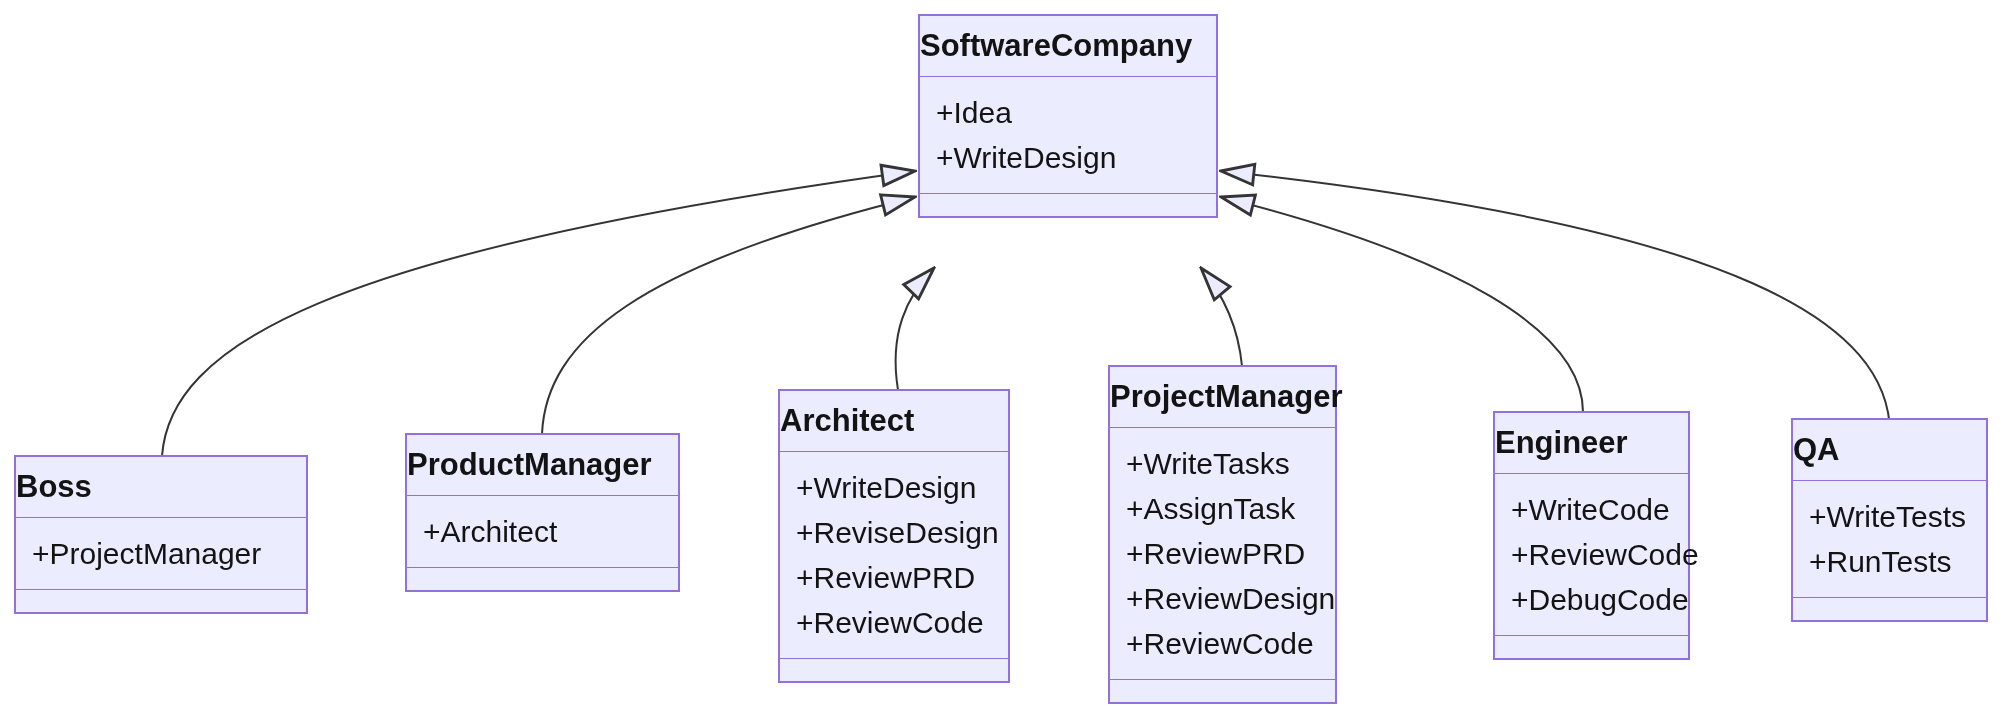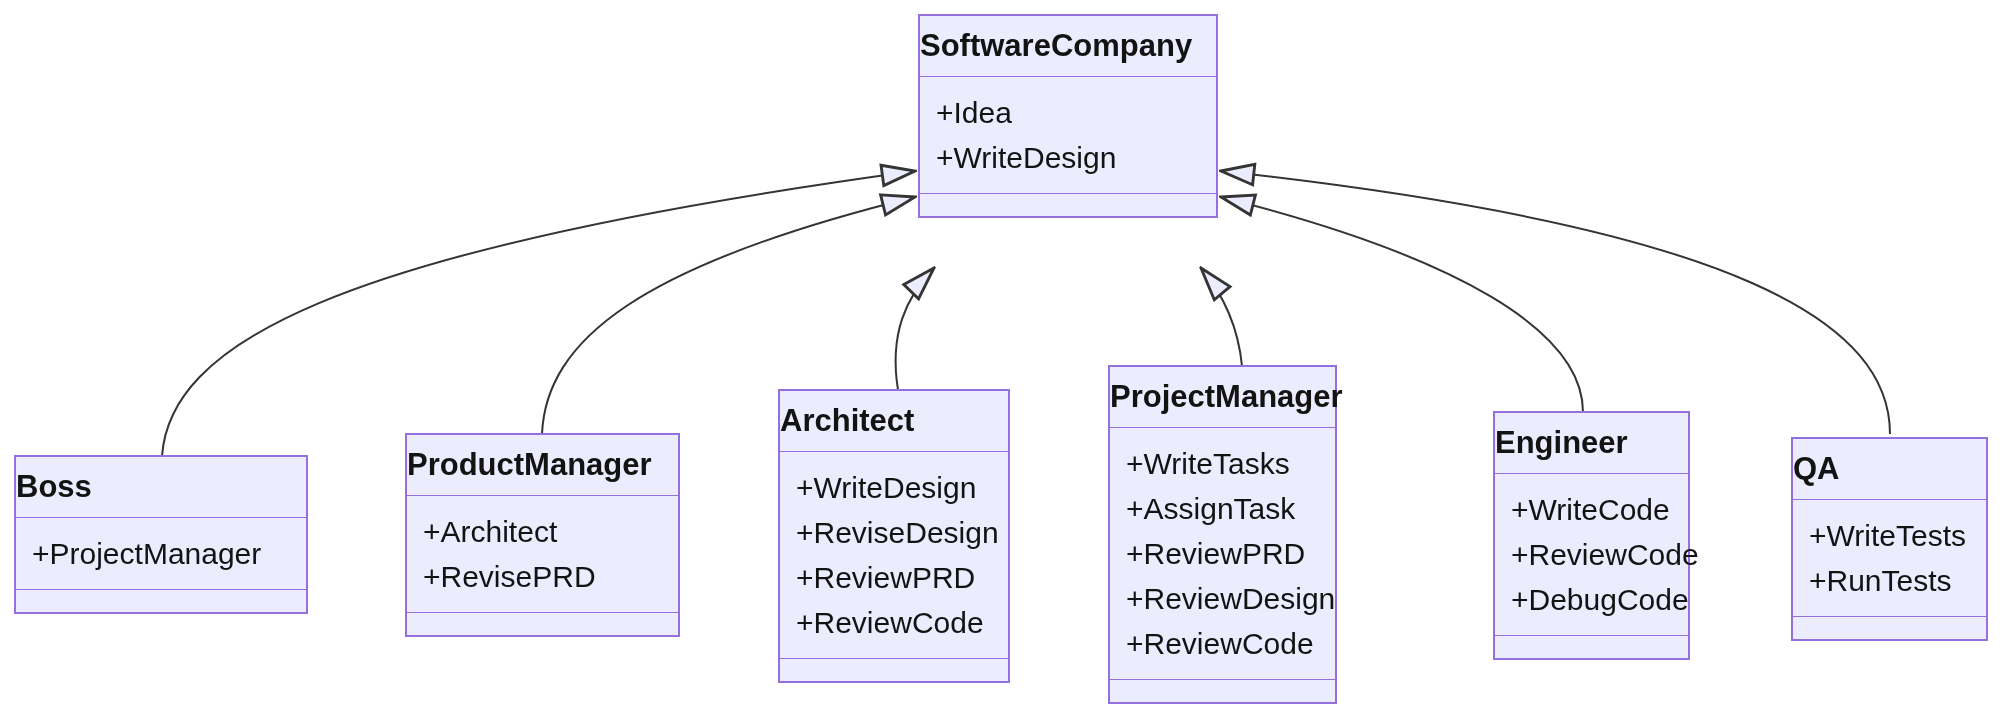--- a/index.html
+++ b/index.html
@@ -84,21 +84,20 @@
     <div class="class-attrs">
       <div class="attr">+ProjectManager</div>
     </div>
     <div class="class-methods"></div>
   </div>
 
   <div class="class-box" style="left:405px; top:433px; width:275px;">
     <div class="class-title">ProductManager</div>
     <div class="class-attrs">
       <div class="attr">+Architect</div>
-      <div class="attr">+RevisePRD</div>
     </div>
     <div class="class-methods"></div>
   </div>
 
   <div class="class-box" style="left:778px; top:389px; width:232px;">
     <div class="class-title">Architect</div>
     <div class="class-attrs">
       <div class="attr">+WriteDesign</div>
       <div class="attr">+ReviseDesign</div>
       <div class="attr">+ReviewPRD</div>
@@ -122,21 +121,21 @@
   <div class="class-box" style="left:1476px; top:411px; width:197px;margin-left:17px;">
     <div class="class-title">Engineer</div>
     <div class="class-attrs">
       <div class="attr">+WriteCode</div>
       <div class="attr">+ReviewCode</div>
       <div class="attr">+DebugCode</div>
     </div>
     <div class="class-methods"></div>
   </div>
 
-  <div class="class-box" style="left:1791px; top:437px; width:197px;">
+  <div class="class-box" style="left:1791px; top:418px; width:197px;">
     <div class="class-title">QA</div>
     <div class="class-attrs">
       <div class="attr">+WriteTests</div>
       <div class="attr">+RunTests</div>
     </div>
     <div class="class-methods"></div>
   </div>
 
 </div>
 

